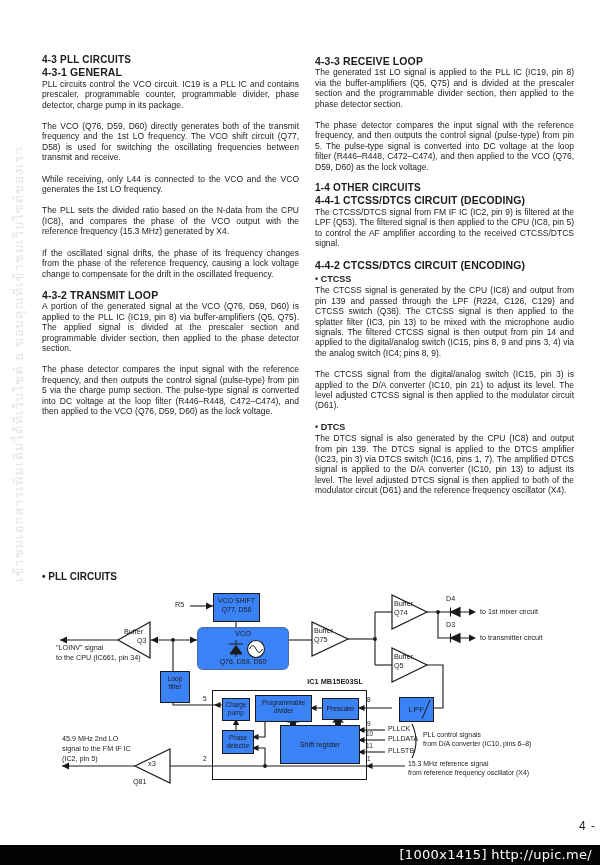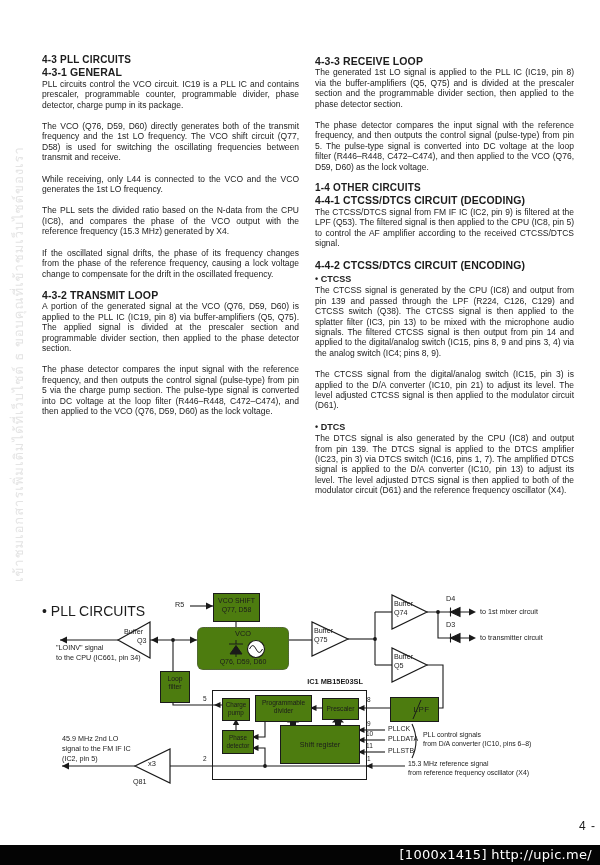--- a/index.html
+++ b/index.html
@@ -6,24 +6,24 @@
   .page{position:relative;width:600px;height:865px;background:#fff;overflow:hidden;
         font-family:"Liberation Sans",sans-serif;color:#1c1c1c;}
   .col{position:absolute;text-align:justify;font-size:8.5px;line-height:10.4px;}
   .col p{margin:0 0 11px 0;}
   .hA{font-size:10px;font-weight:bold;margin:0 0 2px 0;letter-spacing:.2px;}
   .hB{font-size:10.5px;font-weight:bold;margin:0 0 1px 0;letter-spacing:.1px;}
   .hC{font-size:9px;font-weight:bold;margin:4px 0 1px 0;}
   .mt{margin-top:9px;}
   .watermark{position:absolute;left:8px;top:582px;transform:rotate(-90deg);transform-origin:0 0;
              white-space:nowrap;font-size:13px;color:#e4e4e4;letter-spacing:1px;}
-  .pll-title{position:absolute;left:42px;top:603px;font-size:14px;font-weight:normal;}
+  .pll-title{position:absolute;left:42px;top:571px;font-size:10px;font-weight:bold;}
   .diagram{position:absolute;left:0;top:585px;width:600px;height:235px;}
   .diagram svg.wires{position:absolute;left:0;top:0;z-index:1;}
-  .dbox{position:absolute;background:#4d7c0f;border:1px solid #1a1a1a;z-index:2;
+  .dbox{position:absolute;background:#3b82f6;border:1px solid #1a1a1a;z-index:2;
         text-align:center;line-height:1.25;}
   .dbox.thick{border-width:1.6px;background:transparent;}
   .dlabel{position:absolute;z-index:3;font-size:7.2px;line-height:1.05;white-space:nowrap;}
   .small{font-size:6.5px;}
   .b{font-weight:bold;}
   .pagenum{position:absolute;top:819px;left:8px;width:100%;text-align:right;font-size:12px;
            letter-spacing:1px;}
   .credit{position:absolute;top:845px;left:0;width:600px;height:20px;background:#040404;
           box-sizing:border-box;color:#fff;text-align:right;line-height:20px;font-size:13px;
           padding-right:8px;letter-spacing:.3px;font-family:"DejaVu Sans",sans-serif;}
@@ -186,21 +186,21 @@
 
     <div class="dbox" style="left:222px;top:145px;width:30px;height:22px;">
       <div style="font-size:6.3px;margin-top:3px;">Phase</div>
       <div style="font-size:6.3px;">detector</div>
     </div>
 
     <div class="dbox" style="left:280px;top:140px;width:78px;height:37px;line-height:37px;">
       <div style="font-size:7.2px;">Shift register</div>
     </div>
 
-    <div class="dbox" style="left:390px;top:112px;width:33px;height:23px;line-height:23px;padding-left:14px;">
+    <div class="dbox" style="left:399px;top:112px;width:33px;height:23px;line-height:23px;">
       <div style="font-size:8px;letter-spacing:.4px;">LPF</div>
       <svg width="33" height="23" viewBox="0 0 33 23" style="position:absolute;left:0;top:0;">
         <line x1="22" y1="21" x2="30" y2="2" stroke="#1a1a1a" stroke-width="1"></line>
       </svg>
     </div>
 
     <div class="dlabel" style="left:175px;top:16px;">R5</div>
     <div class="dlabel" style="left:124px;top:43px;">Buffer</div>
     <div class="dlabel" style="left:137px;top:52px;">Q3</div>
     <div class="dlabel" style="left:56px;top:59px;">"LOINV" signal</div>

